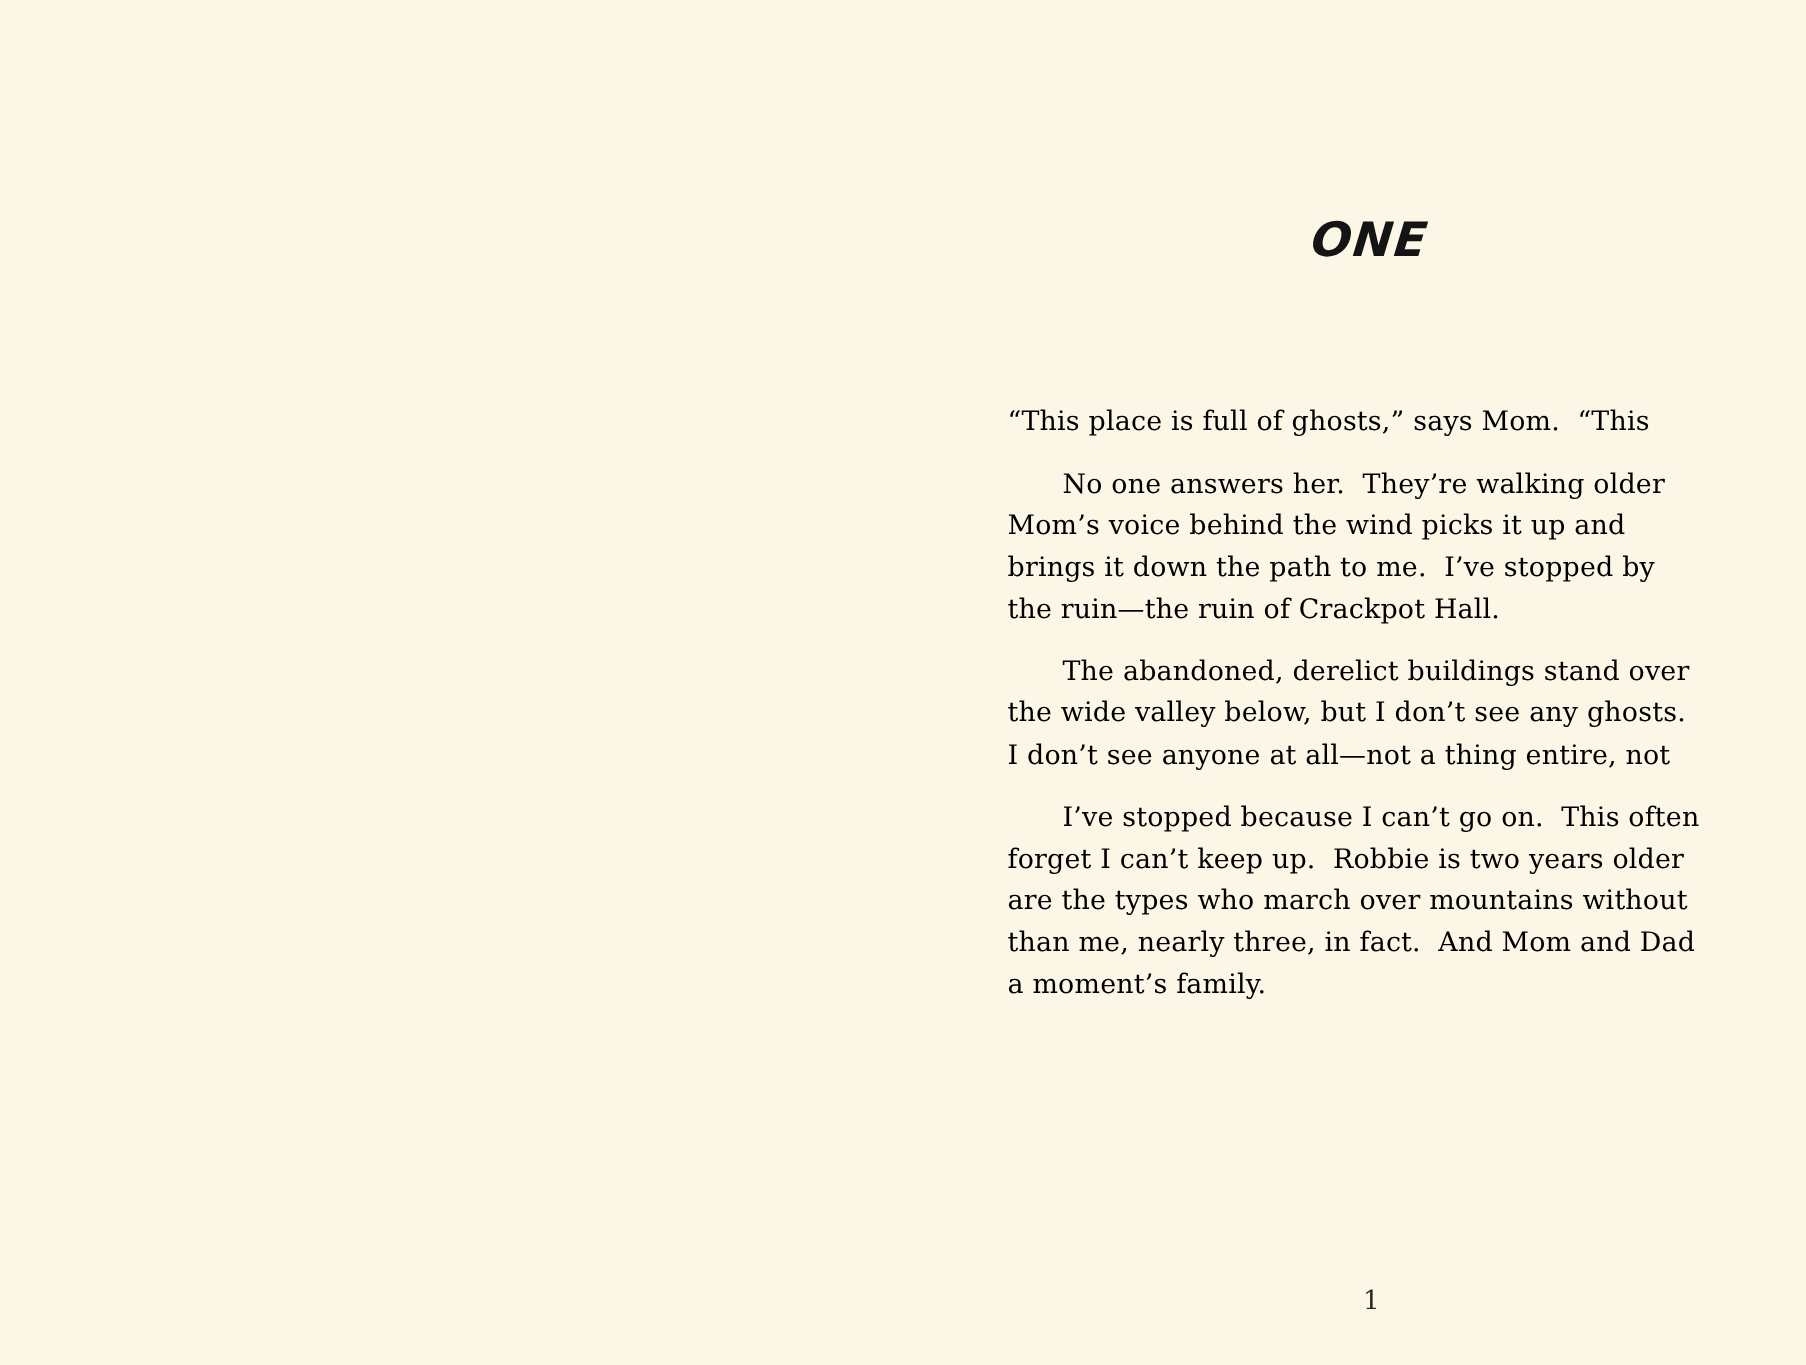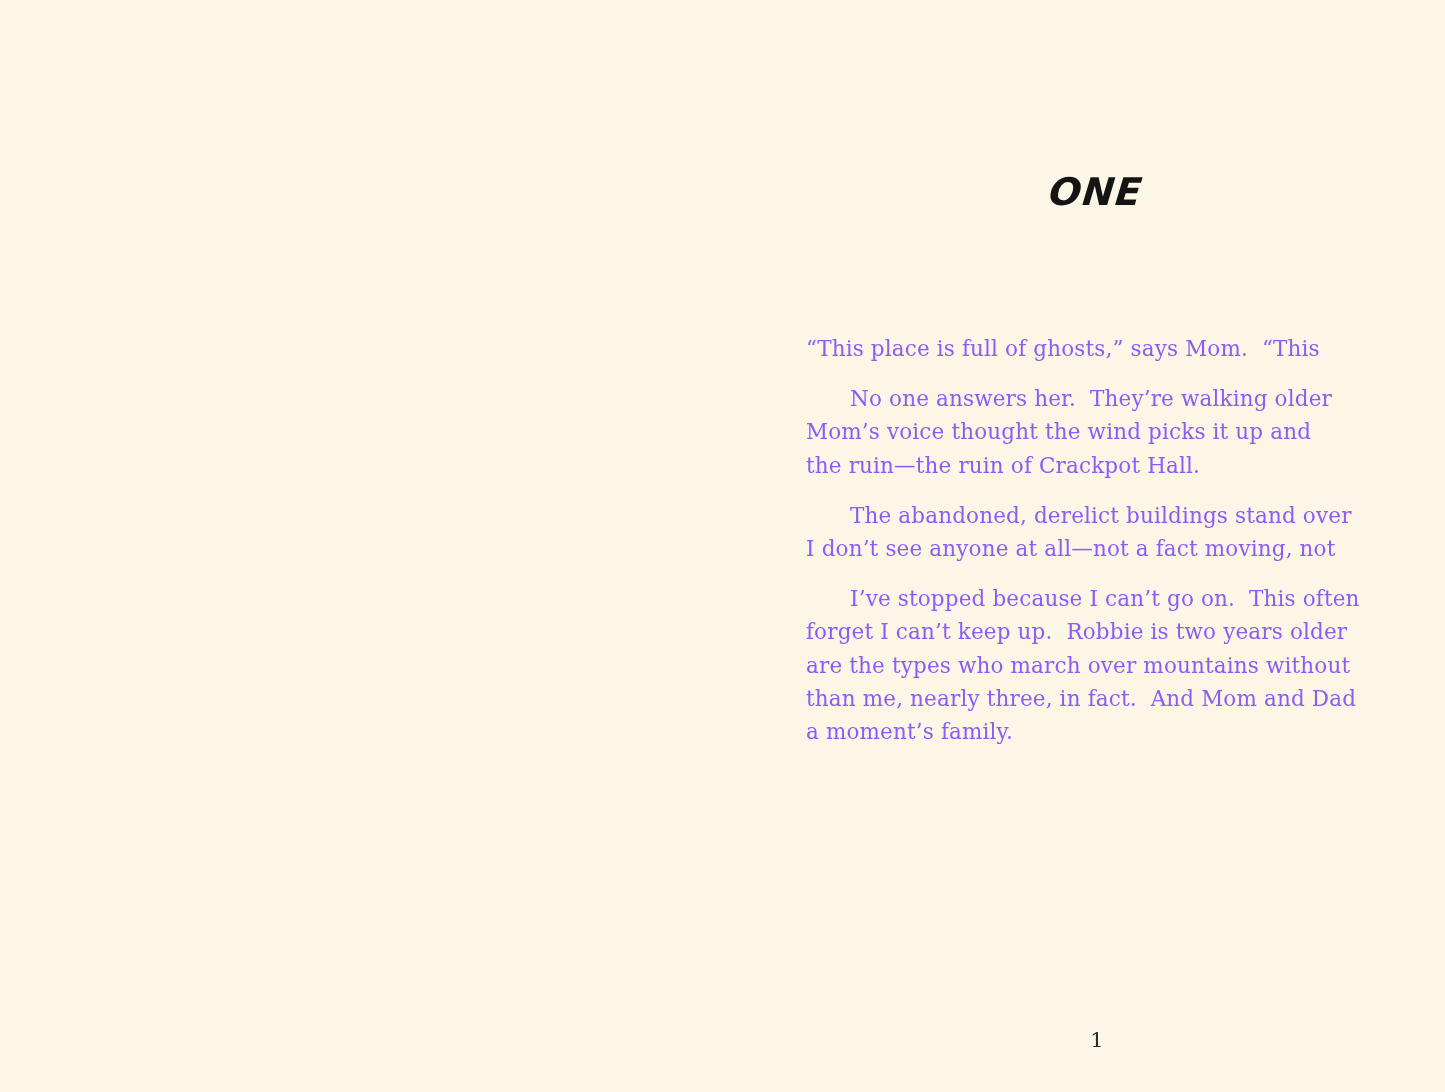--- a/index.html
+++ b/index.html
@@ -36,25 +36,25 @@
       font-weight: bold;
       font-style: italic;
       font-size: 38px;
       letter-spacing: 1px;
       color: #141414;
       transform: skewX(-6deg);
     }
     .body-text {
       position: absolute;
       left: 806px;
-      top: 332px;
+      top: 321px;
       width: 600px;
       font-family: "DejaVu Serif", serif;
       font-size: 21.5px;
-      color: #8b5cf6;
+      color: #000000;
     }
     .para {
       margin: 0 0 16.5px 0;
     }
     .line {
       display: block;
       height: 33.4px;
       line-height: 33.4px;
       white-space: pre;
       letter-spacing: 0.15px;
@@ -81,26 +81,28 @@
   <div class="page-right"></div>
 
   <div class="chapter-title">ONE</div>
 
   <div class="body-text">
     <div class="para">
       <span class="line">“This place is full of ghosts,” says Mom.  “This</span>
     </div>
     <div class="para">
       <span class="line indent">No one answers her.  They’re walking older</span>
-      <span class="line">Mom’s voice thought the wind picks it up and</span>
+      <span class="line">Mom’s voice behind the wind picks it up and</span>
+      <span class="line">brings it down the path to me.  I’ve stopped by</span>
       <span class="line">the ruin—the ruin of Crackpot Hall.</span>
     </div>
     <div class="para">
       <span class="line indent">The abandoned, derelict buildings stand over</span>
-      <span class="line">I don’t see anyone at all—not a fact moving, not</span>
+      <span class="line">the wide valley below, but I don’t see any ghosts.</span>
+      <span class="line">I don’t see anyone at all—not a thing entire, not</span>
     </div>
     <div class="para">
       <span class="line indent">I’ve stopped because I can’t go on.  This often</span>
       <span class="line">forget I can’t keep up.  Robbie is two years older</span>
       <span class="line">are the types who march over mountains without</span>
       <span class="line">than me, nearly three, in fact.  And Mom and Dad</span>
       <span class="line">a moment’s family.</span>
     </div>
   </div>
 

